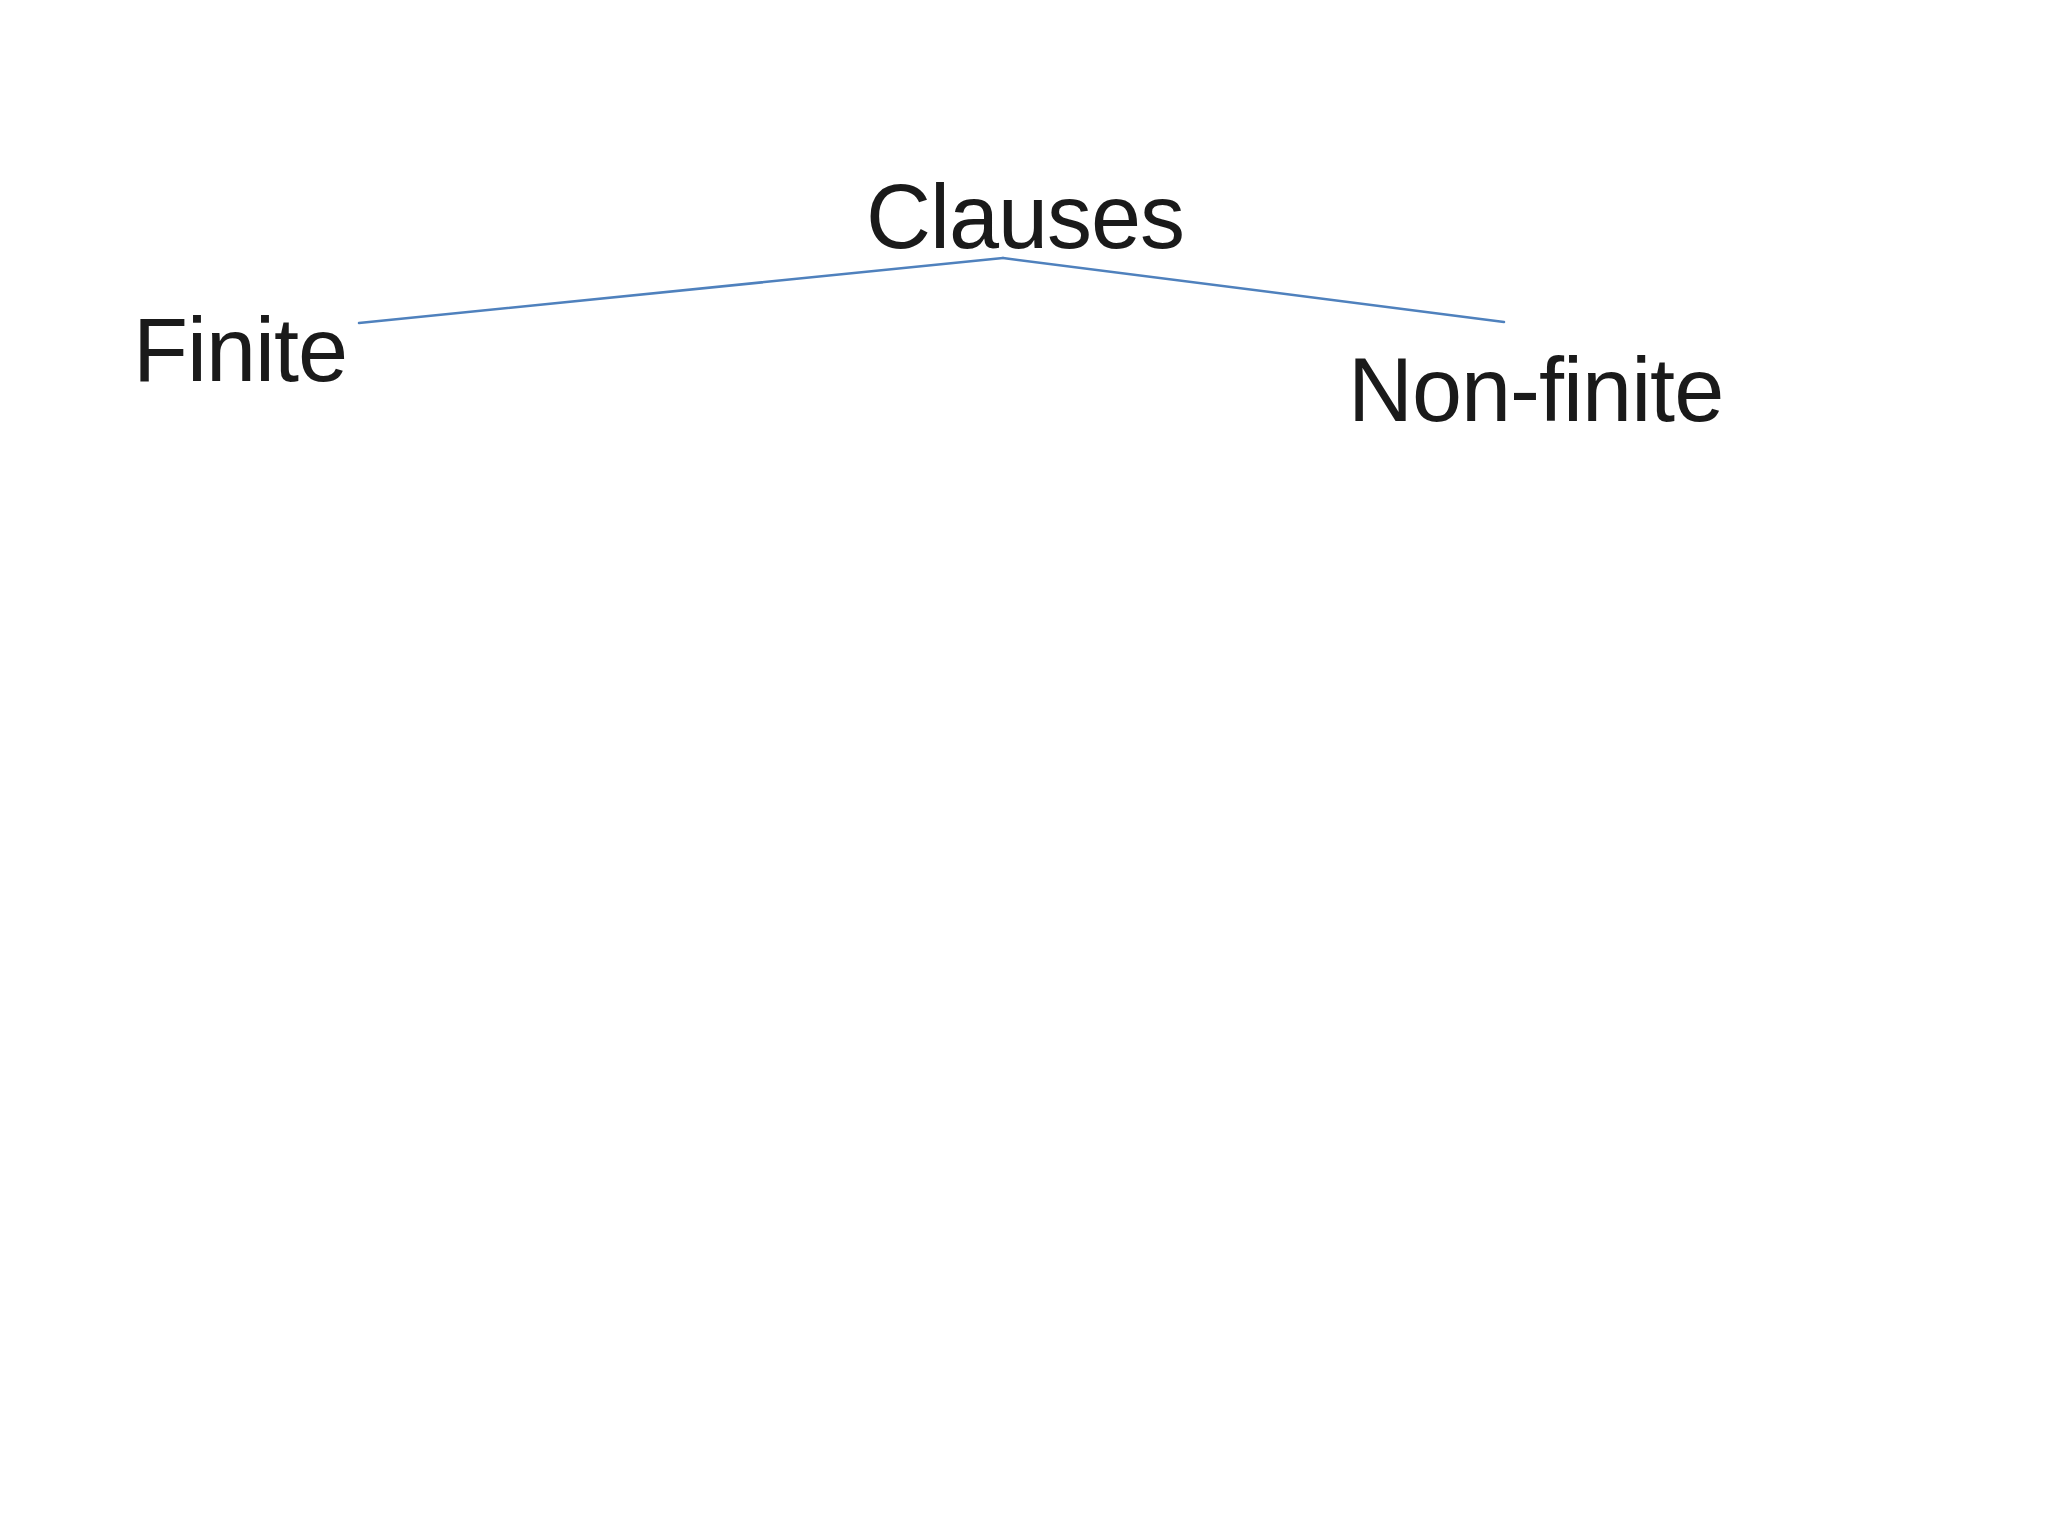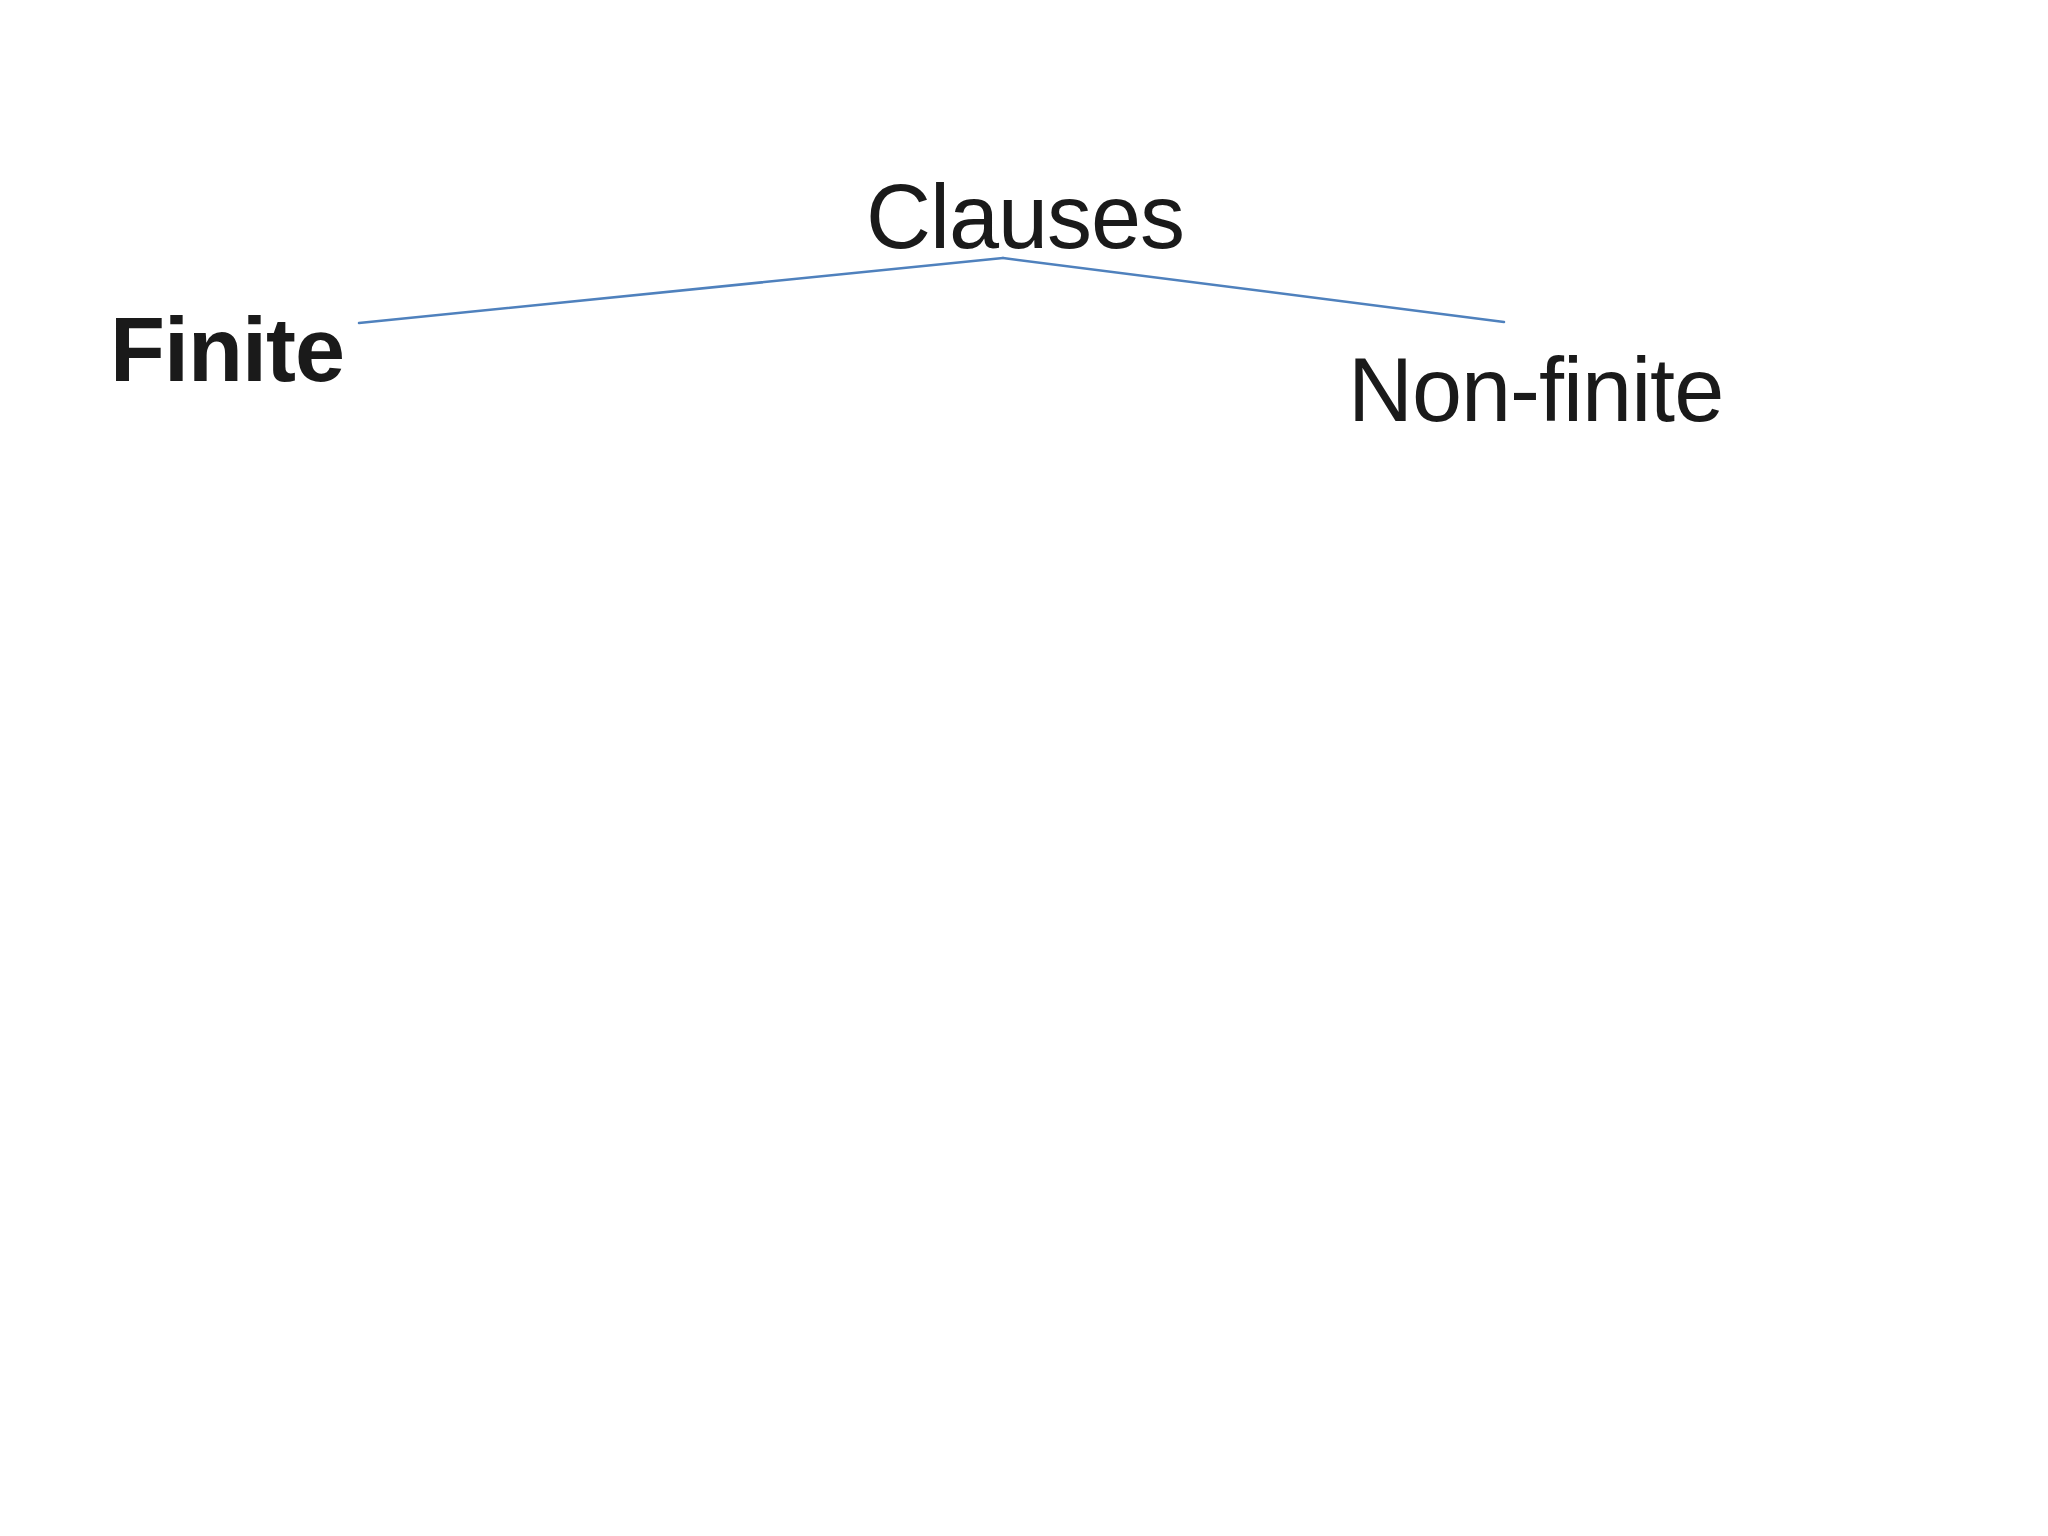--- a/index.html
+++ b/index.html
@@ -35,22 +35,21 @@
     white-space: nowrap;
     letter-spacing: -1px;
   }
   .node-root {
     top: 172px;
     left: 1025px;
     transform: translateX(-50%);
   }
   .node-finite {
     top: 305px;
-    left: 110px;
-    font-weight: bold;
+    left: 133px;
   }
   .node-nonfinite {
     top: 305px;
     left: 1348px;
   }
 </style>
 </head>
 <body>
 
 <div class="slide-canvas">

